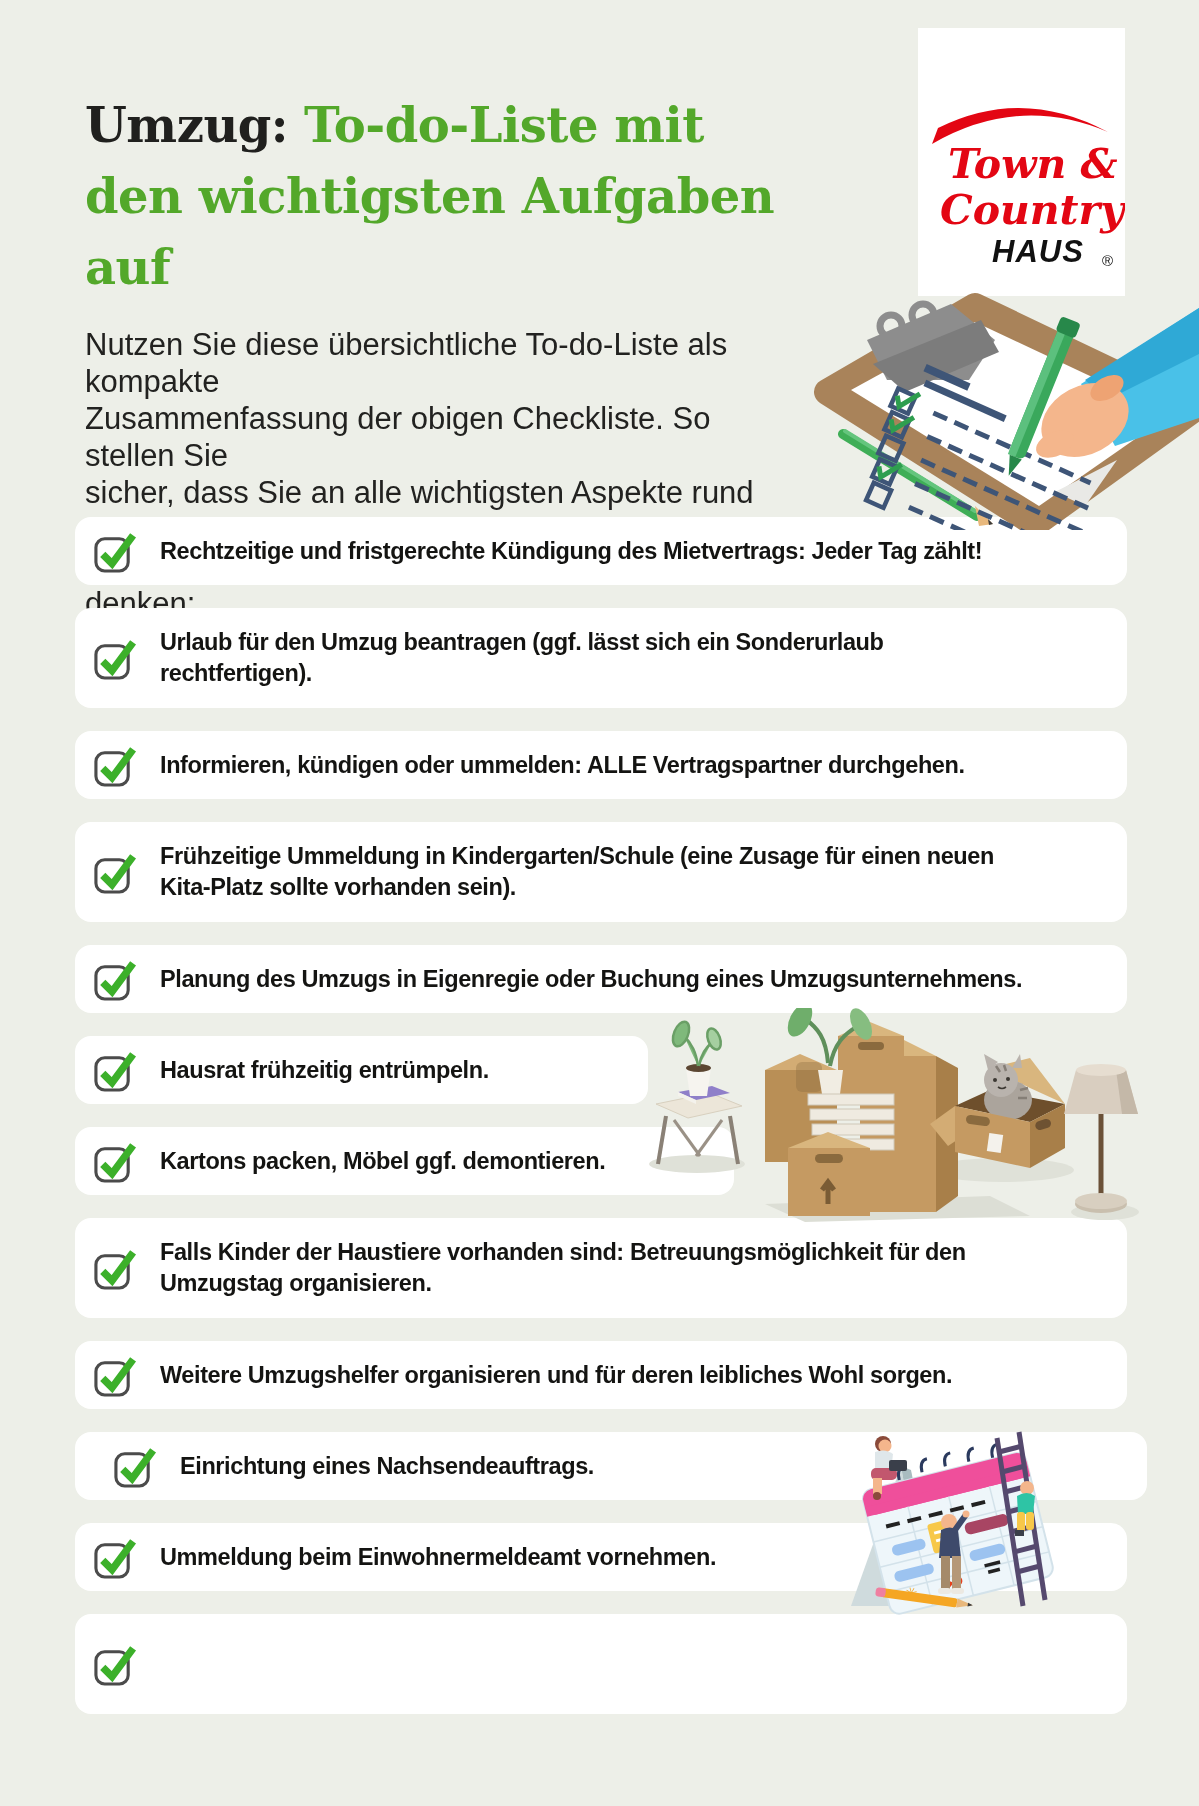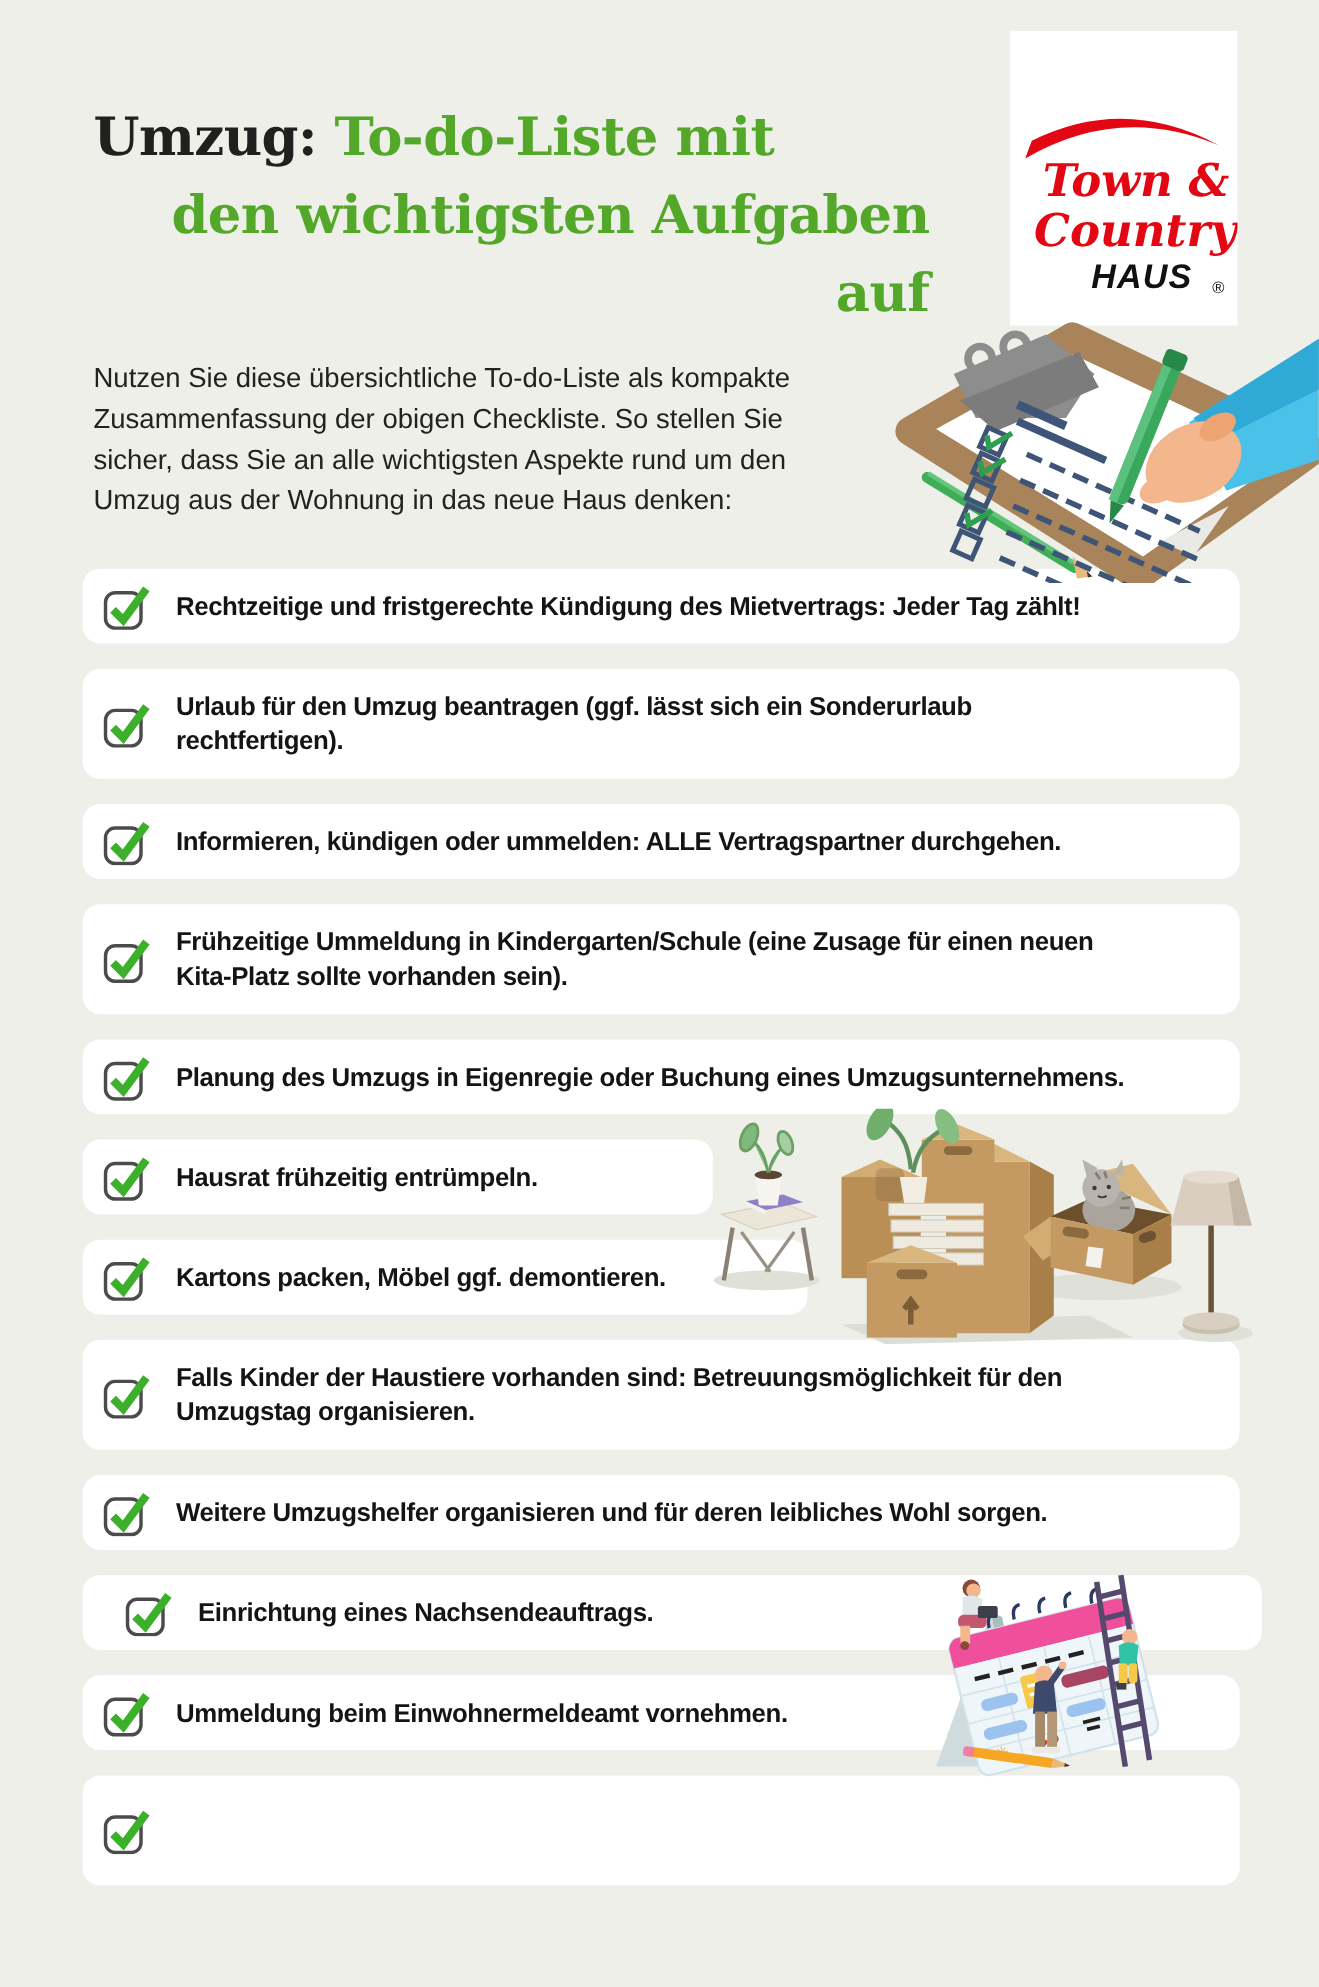--- a/index.html
+++ b/index.html
@@ -5,23 +5,23 @@
   html,body{margin:0;padding:0;}
   body{width:1199px;height:1806px;position:relative;overflow:hidden;
        background:#edefe8;font-family:"Liberation Sans",sans-serif;}
   .abs{position:absolute;}
 
   
   #title{left:85px;top:58px;width:760px;
          font-family:"DejaVu Serif",serif;font-weight:bold;
          font-size:48px;line-height:71px;letter-spacing:-0.5px;}
   #title .dark{color:#20201e;margin-right:16px;}
-  #title .green{color:#53a82a;text-align:right;}
-
-  #intro{left:85px;top:326px;width:700px;font-size:25px;line-height:37px;
+  #title .green{color:#53a82a;}
+
+  #intro{left:85px;top:326px;width:700px;font-size:31px;line-height:37px;
          color:#222220;}
 
   #logo-box{left:918px;top:0;width:207px;height:268px;background:#ffffff;margin-top:28px;}
 
   
   .card{position:absolute;left:75px;width:1052px;background:#ffffff;
         border-radius:16px;display:flex;align-items:center;}
   .card .cb{flex:0 0 auto;margin-left:17px;width:45px;height:43px;}
   .card .txt{margin-left:23px;display:flex;flex-direction:column;
              justify-content:center;max-width:950px;

